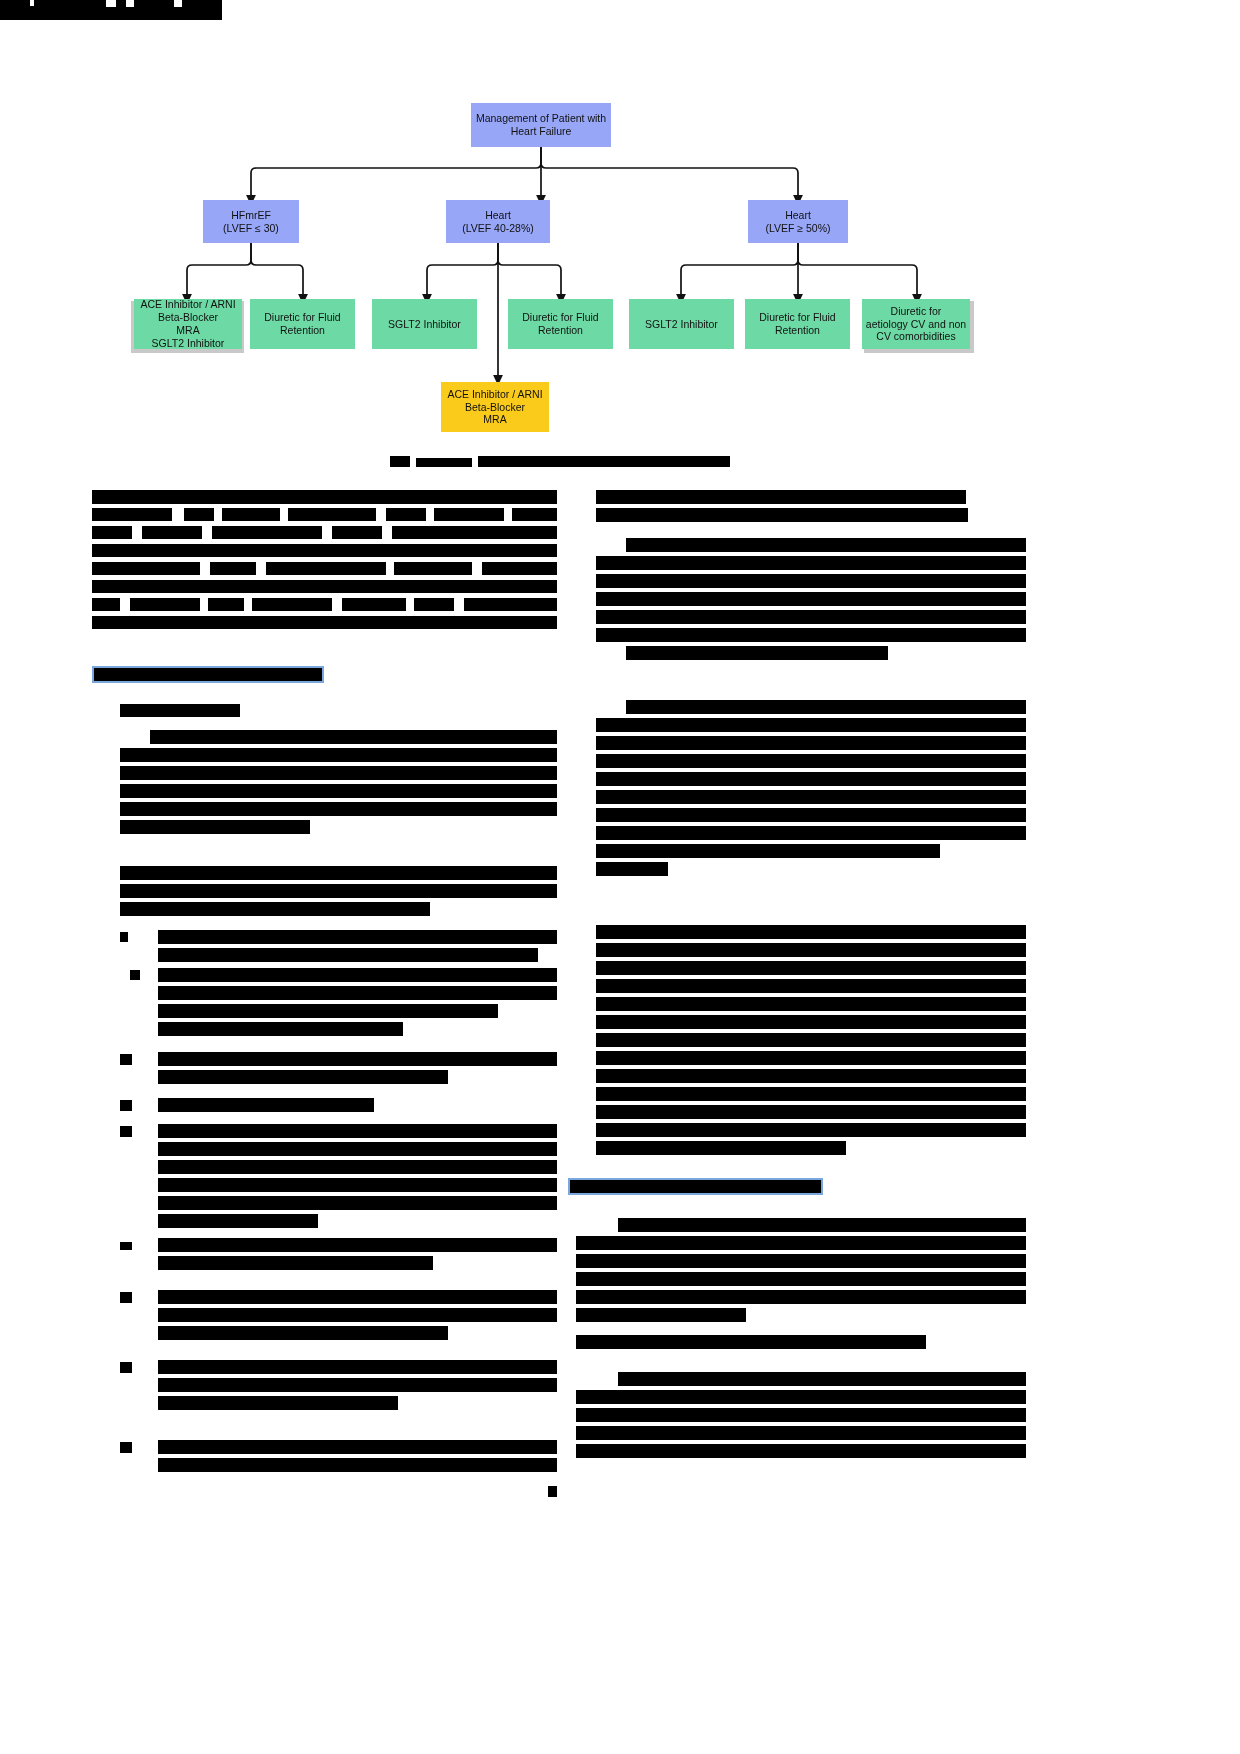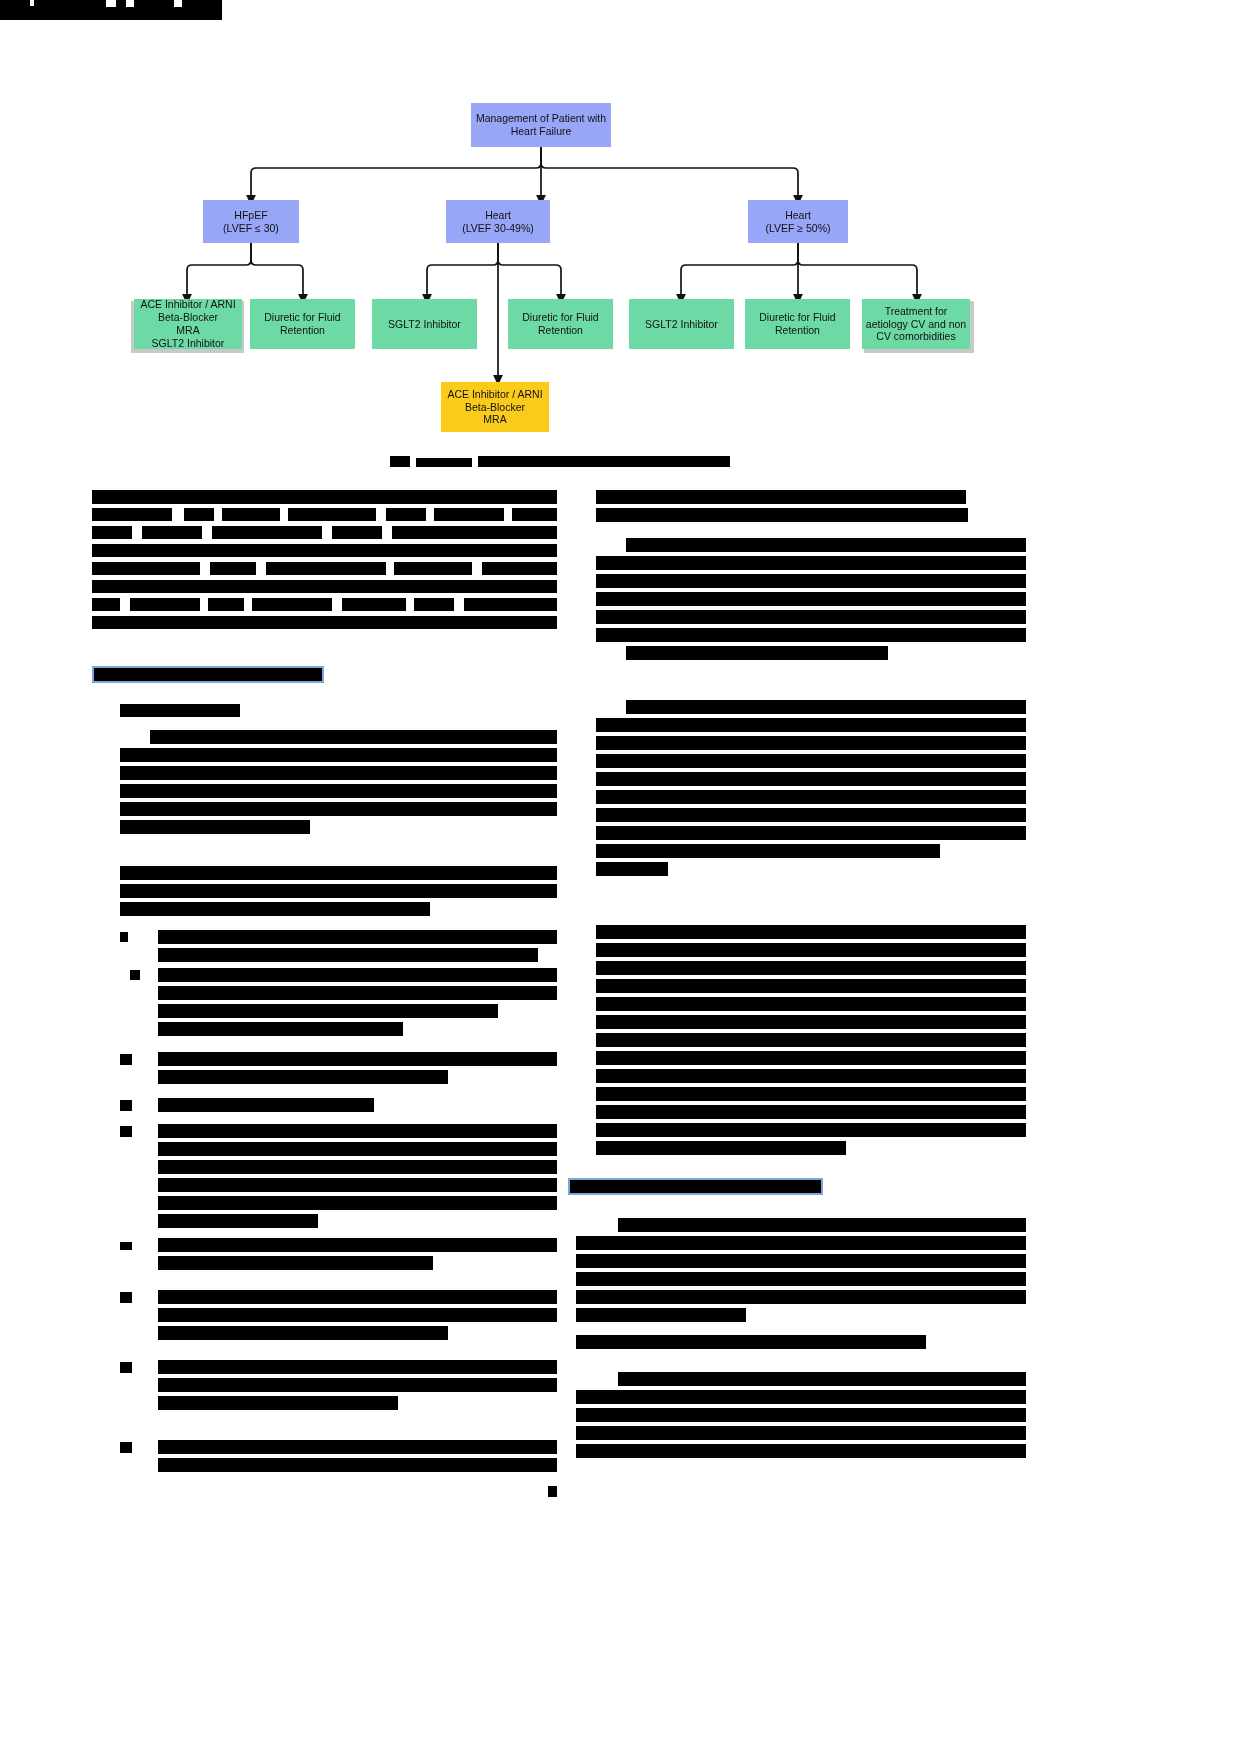--- a/index.html
+++ b/index.html
@@ -94,26 +94,26 @@
         <path d="M798,148 L798,204"></path>
         <path d="M798,148 L798,165 Q798,170 803,170 L912,170 Q917,170 917,175 L917,204"></path>
       </g>
     </svg>
 
     <div class="node blue" style="left:471px;top:8px;width:140px;height:44px;">
       <span style="white-space:pre-line;">Management of Patient with Heart Failure</span>
     </div>
 
     <div class="node blue" style="left:203px;top:105px;width:96px;height:43px;flex-direction:column;">
-      <span>HFpEF</span>
+      <span>HFmrEF</span>
       <span>(LVEF ≤ 30)</span>
     </div>
     <div class="node blue" style="left:446px;top:105px;width:104px;height:43px;flex-direction:column;">
       <span>Heart</span>
-      <span>(LVEF 30-49%)</span>
+      <span>(LVEF 40-28%)</span>
     </div>
     <div class="node blue" style="left:748px;top:105px;width:100px;height:43px;flex-direction:column;">
       <span>Heart</span>
       <span>(LVEF ≥ 50%)</span>
     </div>
 
     <div class="shadowbox" style="left:131px;top:206px;width:113px;height:52px;"></div>
     <div class="node green" style="left:134px;top:204px;width:108px;height:50px;flex-direction:column;">
       <span>ACE Inhibitor / ARNI</span>
       <span>Beta-Blocker</span>
@@ -139,21 +139,21 @@
       <span>SGLT2 Inhibitor</span>
     </div>
 
     <div class="node green" style="left:745px;top:204px;width:105px;height:50px;flex-direction:column;">
       <span>Diuretic for Fluid</span>
       <span>Retention</span>
     </div>
 
     <div class="shadowbox" style="left:864px;top:206px;width:110px;height:52px;"></div>
     <div class="node green" style="left:862px;top:204px;width:108px;height:50px;flex-direction:column;">
-      <span>Treatment for</span>
+      <span>Diuretic for</span>
       <span>aetiology CV and non</span>
       <span>CV comorbidities</span>
     </div>
 
     <div class="node yellow" style="left:441px;top:287px;width:108px;height:50px;flex-direction:column;">
       <span>ACE Inhibitor / ARNI</span>
       <span>Beta-Blocker</span>
       <span>MRA</span>
     </div>
   </div>

